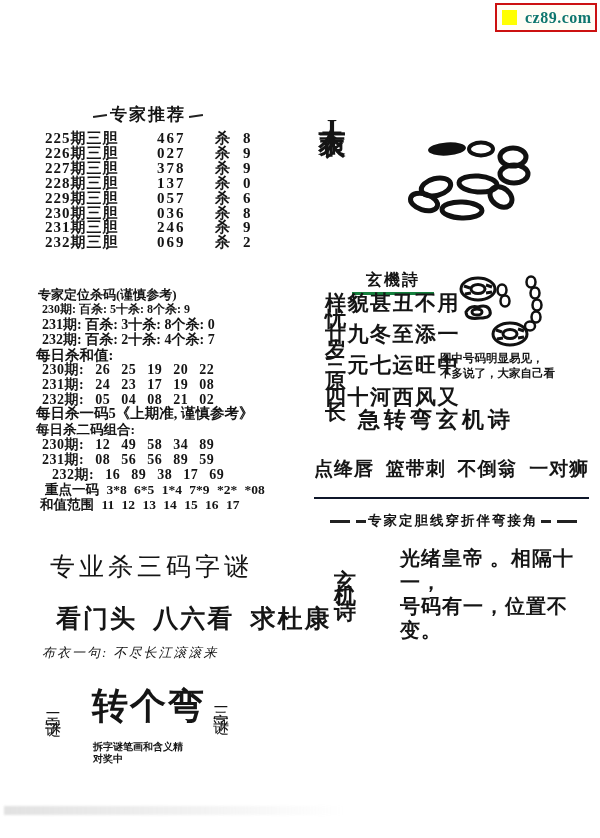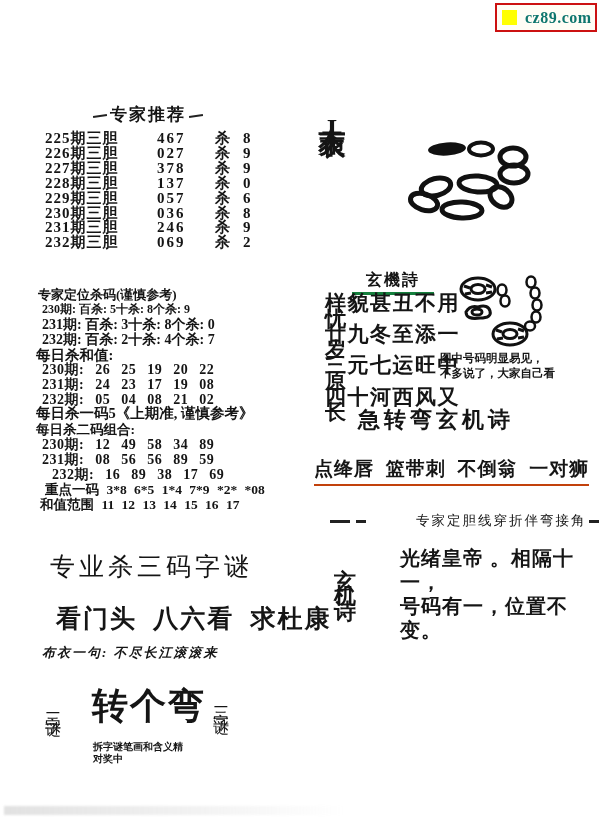--- a/index.html
+++ b/index.html
@@ -46,41 +46,41 @@
   .two-title{top:421px;left:36px;font-size:13.5px;}
   .two-r0{top:436px;left:42px;}
   .two-r1{top:451px;left:42px;}
   .two-r2{top:466px;left:42px;margin-left:10px;}
   .key-code{top:481px;left:45px;font-size:13.5px;word-spacing:4px;}
   .sum-range{top:496px;left:40px;font-size:13.5px;word-spacing:4px;}
 
   
   .riddle-title{top:550px;left:50px;font-size:25px;letter-spacing:4px;}
   .riddle-line{top:602px;left:56px;font-size:25px;font-weight:bold;letter-spacing:2px;word-spacing:8px;}
-  .buyi-line{top:644px;left:42px;font-size:13px;font-weight:bold;letter-spacing:2px;font-style:italic;}
+  .buyi-line{top:644px;left:42px;font-size:13px;font-weight:normal;letter-spacing:2px;font-style:italic;}
   .vert{writing-mode:vertical-rl;text-orientation:upright;}
   .three-left{top:700px;left:42px;font-size:16px;letter-spacing:4px;}
   .three-right{top:694px;left:210px;font-size:16px;letter-spacing:6px;}
   .turn-main{top:682px;left:92px;font-size:36px;font-weight:bold;letter-spacing:2px;}
   .turn-note{top:741px;left:93px;font-size:10px;font-weight:bold;line-height:12px;white-space:pre-line;}
 
   
   .buyi-vert{top:106px;left:314px;font-size:27px;font-weight:bold;letter-spacing:2px;}
   .sketch1{top:130px;left:406px;}
   .poem-box{top:270px;left:325px;width:136px;text-align:center;}
   .poem-head{display:inline-block;font-size:16px;font-weight:bold;border-bottom:3px solid #15803d;padding:0 14px 1px 14px;letter-spacing:2px;}
   .poem-lines{font-size:21px;font-weight:bold;line-height:15.6px;letter-spacing:1.5px;white-space:pre-line;text-align:left;margin-top:1px;}
   .sketch2{top:274px;left:452px;}
   .caption{top:351px;left:440px;font-size:11.5px;font-weight:bold;line-height:15px;white-space:pre-line;}
   .turn-title{top:405px;left:358px;font-size:22px;font-weight:bold;letter-spacing:4px;}
-  .turn-riddle{top:456px;left:314px;font-size:19px;font-weight:bold;letter-spacing:1px;word-spacing:6px;border-bottom:2px solid #c2410c;padding-bottom:2px;}
+  .turn-riddle{top:456px;left:314px;font-size:19px;font-weight:bold;letter-spacing:1px;word-spacing:6px;border-bottom:2px solid #0f172a;padding-bottom:15px;}
   .divider{top:512px;left:326px;display:flex;align-items:center;}
   .divider .bar{width:20px;height:3px;background:#222;margin:0 4px;}
   .divider .bar2{width:10px;height:3px;background:#222;margin:0 2px;}
-  .divider-text{font-size:13.5px;font-weight:normal;letter-spacing:2px;white-space:pre;margin-left:48px;}
+  .divider-text{font-size:13.5px;font-weight:bold;letter-spacing:2px;white-space:pre;}
   .xuanji-vert{top:550px;left:330px;font-size:22px;font-weight:bold;letter-spacing:16px;}
   .xuanji-poem{top:546px;left:388px;font-size:20px;font-weight:bold;line-height:24px;letter-spacing:1px;white-space:pre-line;margin-left:12px;}
 
   .watermark{top:806px;left:4px;width:340px;height:9px;
     background:linear-gradient(90deg,rgba(170,170,170,.35),rgba(190,190,190,.18) 60%,rgba(200,200,200,0));
     filter:blur(1px);}
   svg .ink{stroke:#111;fill:none;}
 </style>
 </head>
 <body>

